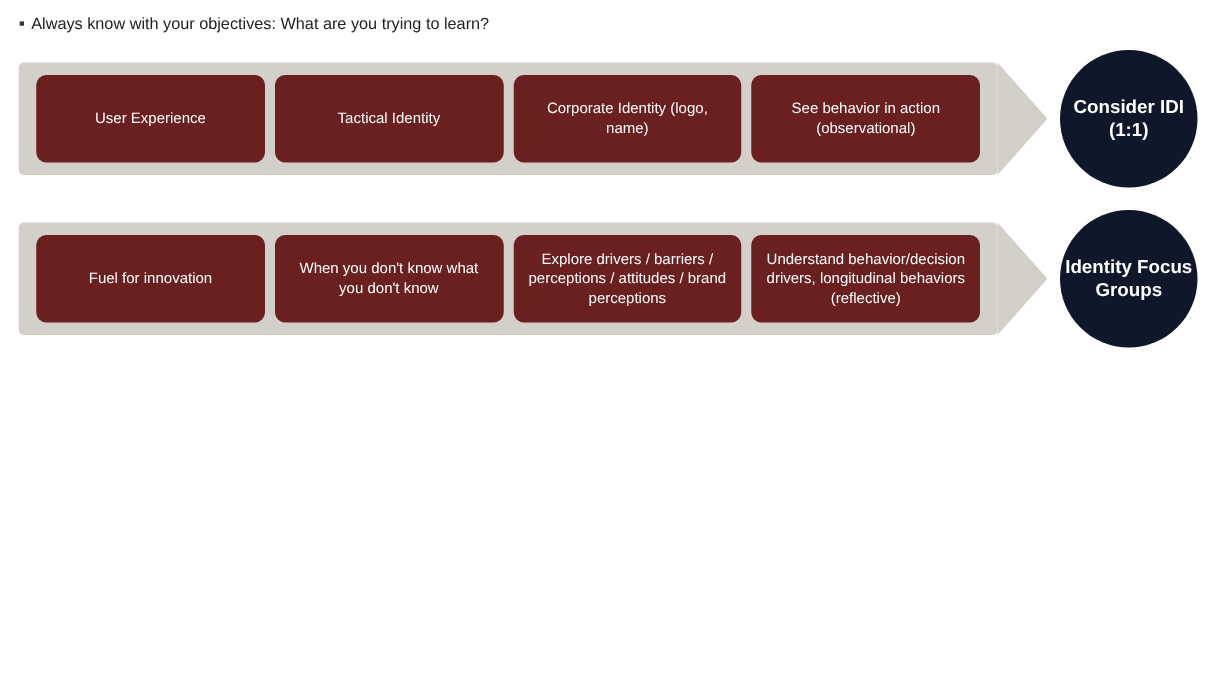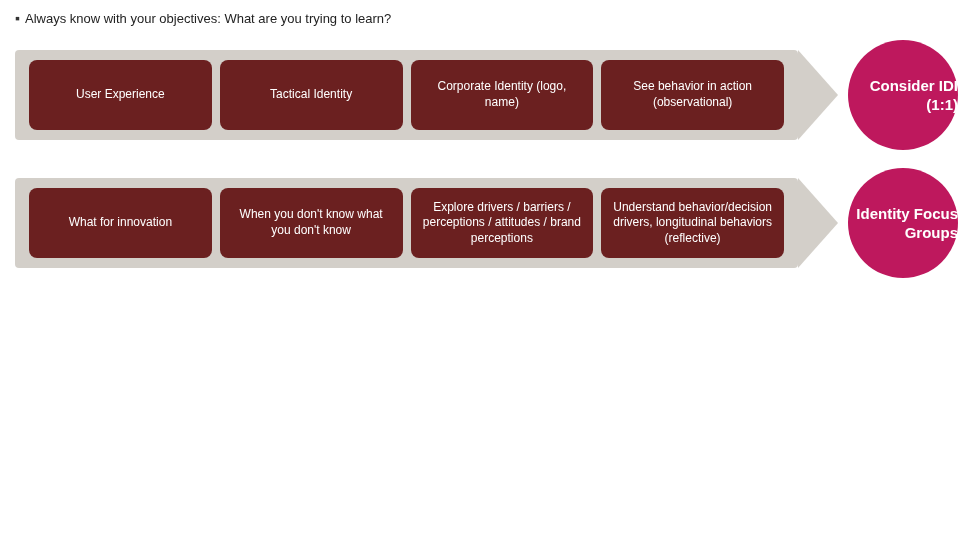--- a/index.html
+++ b/index.html
@@ -100,26 +100,26 @@
       align-items: center;
       justify-content: center;
       line-height: 1.3;
     }
 
     
     .consider-circle {
       width: 110px;
       height: 110px;
       border-radius: 50%;
-      background: #be185d;
+      background: #0f172a;
       color: #fff;
       display: flex;
       align-items: center;
       justify-content: center;
-      text-align: right;
+      text-align: center;
       font-size: 15px;
       font-weight: bold;
       flex-shrink: 0;
       margin-left: 20px;
       line-height: 1.3;
     }
   </style>
 </head>
 <body>
 
@@ -140,21 +140,21 @@
         <div class="item-box">See behavior in action (observational)</div>
       </div>
     </div>
     <div class="consider-circle">Consider IDI (1:1)</div>
   </div>
 
   <div class="arrow-row">
     <div class="arrow-band">
       <div class="arrow-band-bg"></div>
       <div class="arrow-items">
-        <div class="item-box">What for innovation</div>
+        <div class="item-box">Fuel for innovation</div>
         <div class="item-box">When you don't know what you don't know</div>
         <div class="item-box">Explore drivers / barriers / perceptions / attitudes / brand perceptions</div>
         <div class="item-box">Understand behavior/decision drivers, longitudinal behaviors (reflective)</div>
       </div>
     </div>
     <div class="consider-circle">Identity Focus Groups</div>
   </div>
 
 </div>
 

